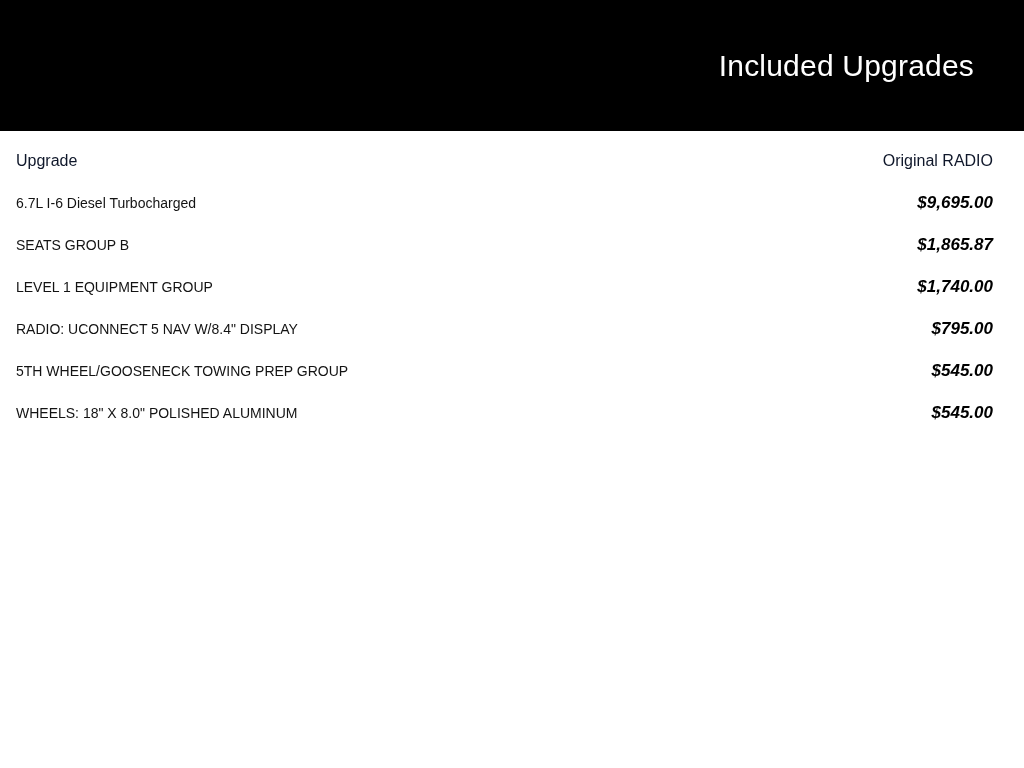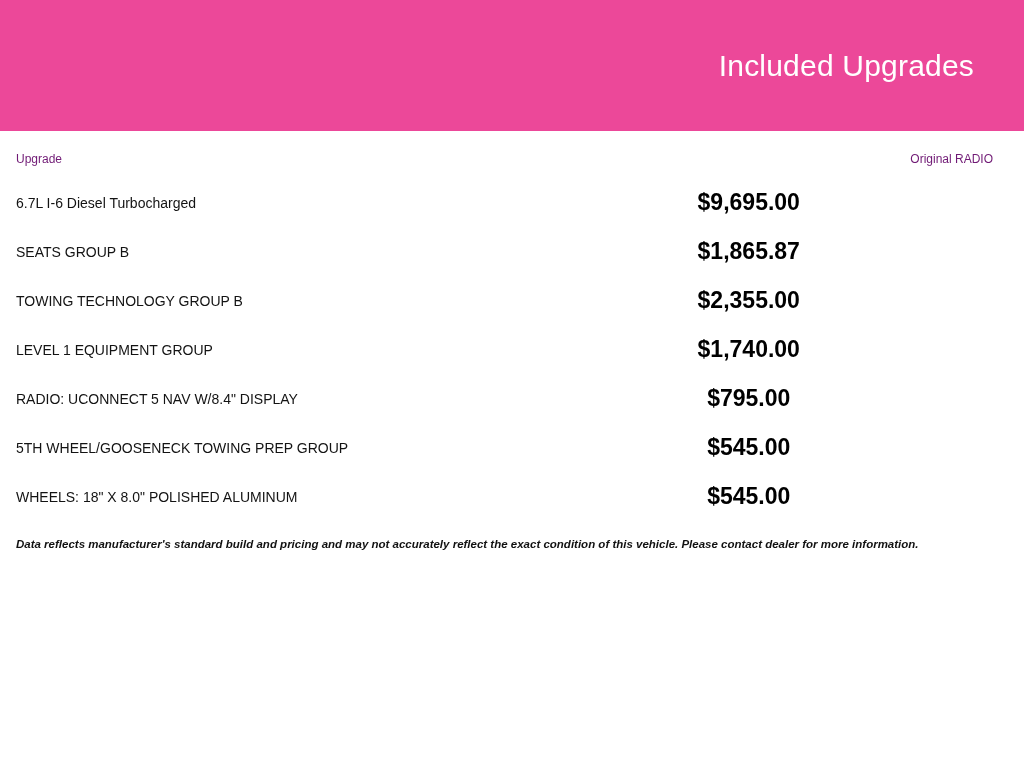--- a/index.html
+++ b/index.html
@@ -15,21 +15,21 @@
     overflow: hidden;
   }
   .page {
     width: 1024px;
     height: 768px;
     position: relative;
     display: flex;
     flex-direction: column;
   }
   .header-bar {
-    background: #ec4899;
+    background: #000000;
     height: 131px;
     flex: 0 0 131px;
     display: flex;
     align-items: center;
     justify-content: flex-end;
     box-sizing: border-box;
     padding-right: 50px;
   }
   .header-title {
     color: #ffffff;
@@ -44,47 +44,48 @@
     padding: 0 31px 0 16px;
     display: flex;
     flex-direction: column;
   }
   .table {
     width: 100%;
     border-collapse: collapse;
     table-layout: fixed;
   }
   .col-head {
-    font-size: 12px;
-    color: #701a75;
+    font-size: 16px;
+    color: #0f172a;
     font-weight: 400;
     padding: 21px 0 12px 0;
     text-align: left;
     vertical-align: bottom;
   }
   .col-head.right {
     text-align: right;
   }
   .row-label {
     font-size: 14px;
     font-weight: 400;
     color: #131313;
     padding: 13px 0 13px 0;
     text-align: left;
     vertical-align: middle;
     white-space: nowrap;
   }
   .row-price {
-    font-size: 23px;
+    font-size: 17px;
     font-weight: bold;
     color: #000000;
     padding: 11px 0 11px 0;
-    text-align: center;
+    text-align: right;
     vertical-align: middle;
     white-space: nowrap;
+    font-style: italic;
   }
   .disclaimer {
     font-size: 11.5px;
     font-style: italic;
     font-weight: bold;
     color: #111111;
     padding-top: 16px;
     padding-bottom: 6px;
     line-height: 1.3;
   }
@@ -109,38 +110,33 @@
       <tbody>
         <tr>
           <td class="row-label">6.7L I-6 Diesel Turbocharged</td>
           <td class="row-price">$9,695.00</td>
         </tr>
         <tr>
           <td class="row-label">SEATS GROUP B</td>
           <td class="row-price">$1,865.87</td>
         </tr>
         <tr>
-          <td class="row-label">TOWING TECHNOLOGY GROUP B</td>
-          <td class="row-price">$2,355.00</td>
-        </tr>
-        <tr>
           <td class="row-label">LEVEL 1 EQUIPMENT GROUP</td>
           <td class="row-price">$1,740.00</td>
         </tr>
         <tr>
           <td class="row-label">RADIO: UCONNECT 5 NAV W/8.4" DISPLAY</td>
           <td class="row-price">$795.00</td>
         </tr>
         <tr>
           <td class="row-label">5TH WHEEL/GOOSENECK TOWING PREP GROUP</td>
           <td class="row-price">$545.00</td>
         </tr>
         <tr>
           <td class="row-label">WHEELS: 18" X 8.0" POLISHED ALUMINUM</td>
           <td class="row-price">$545.00</td>
         </tr>
       </tbody>
     </table>
 
-    <div class="disclaimer">Data reflects manufacturer's standard build and pricing and may not accurately reflect the exact condition of this vehicle. Please contact dealer for more information.</div>
   </div>
 
 </div>
 
 </body></html>

